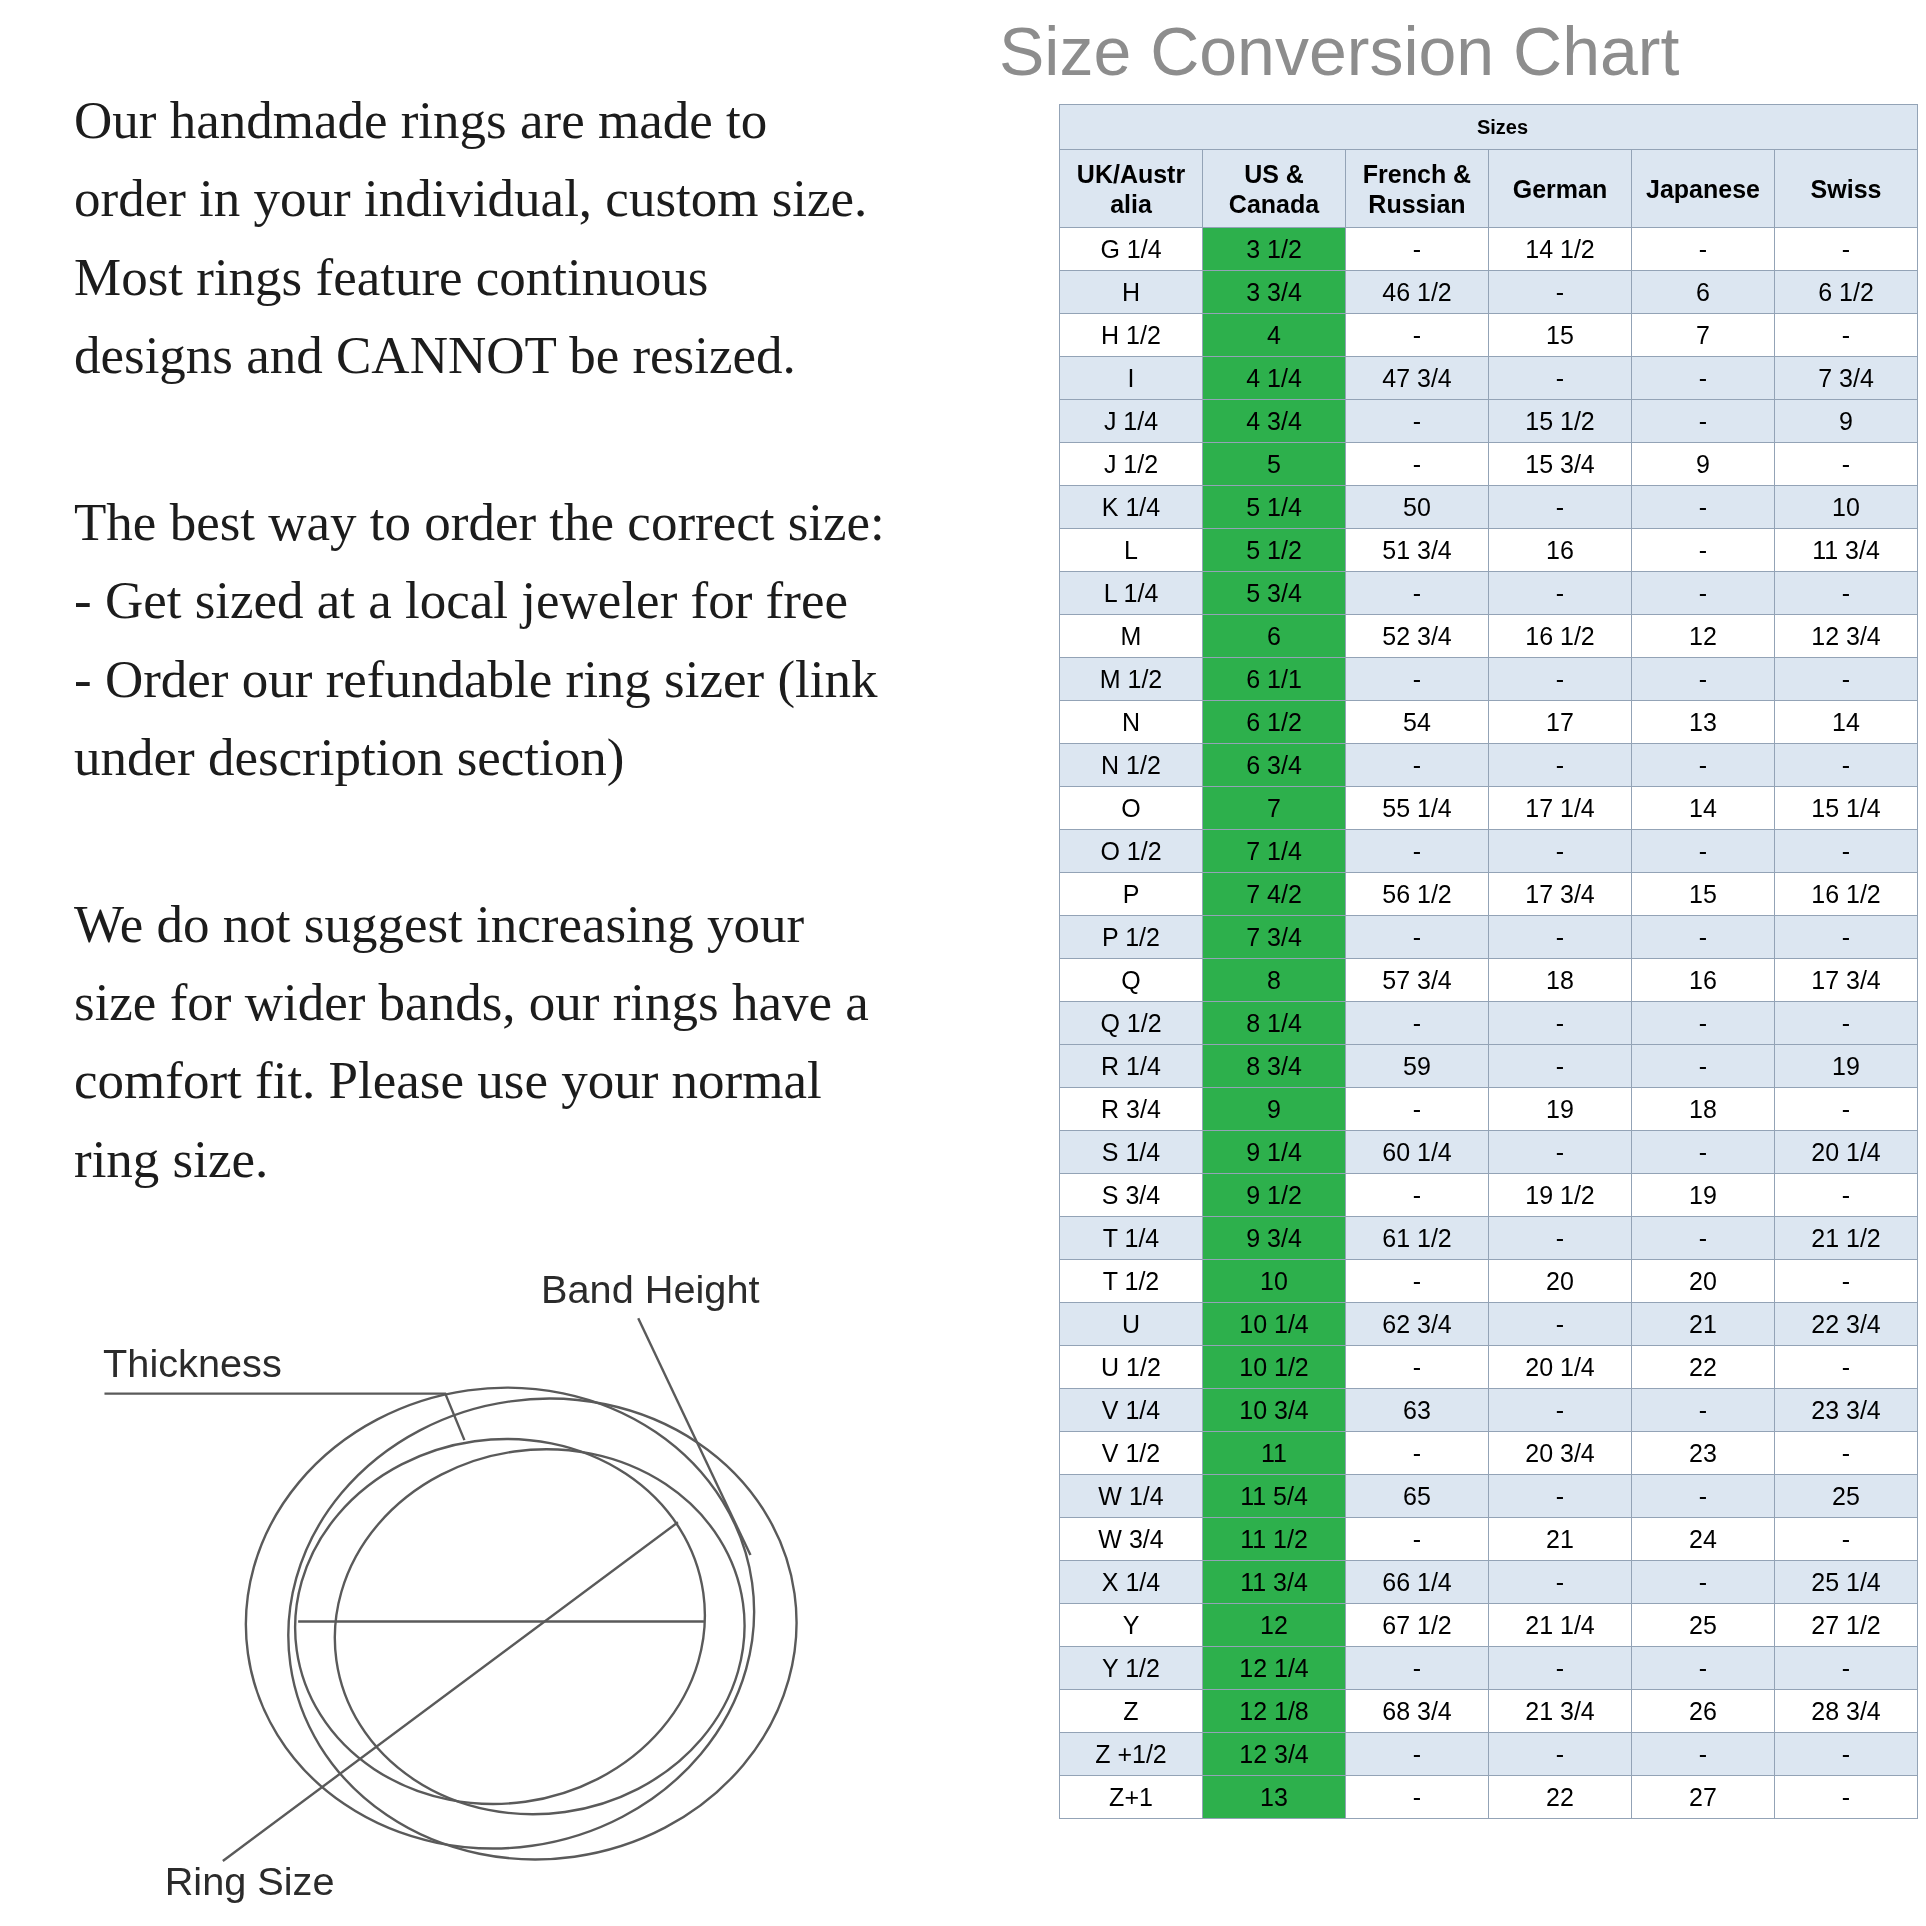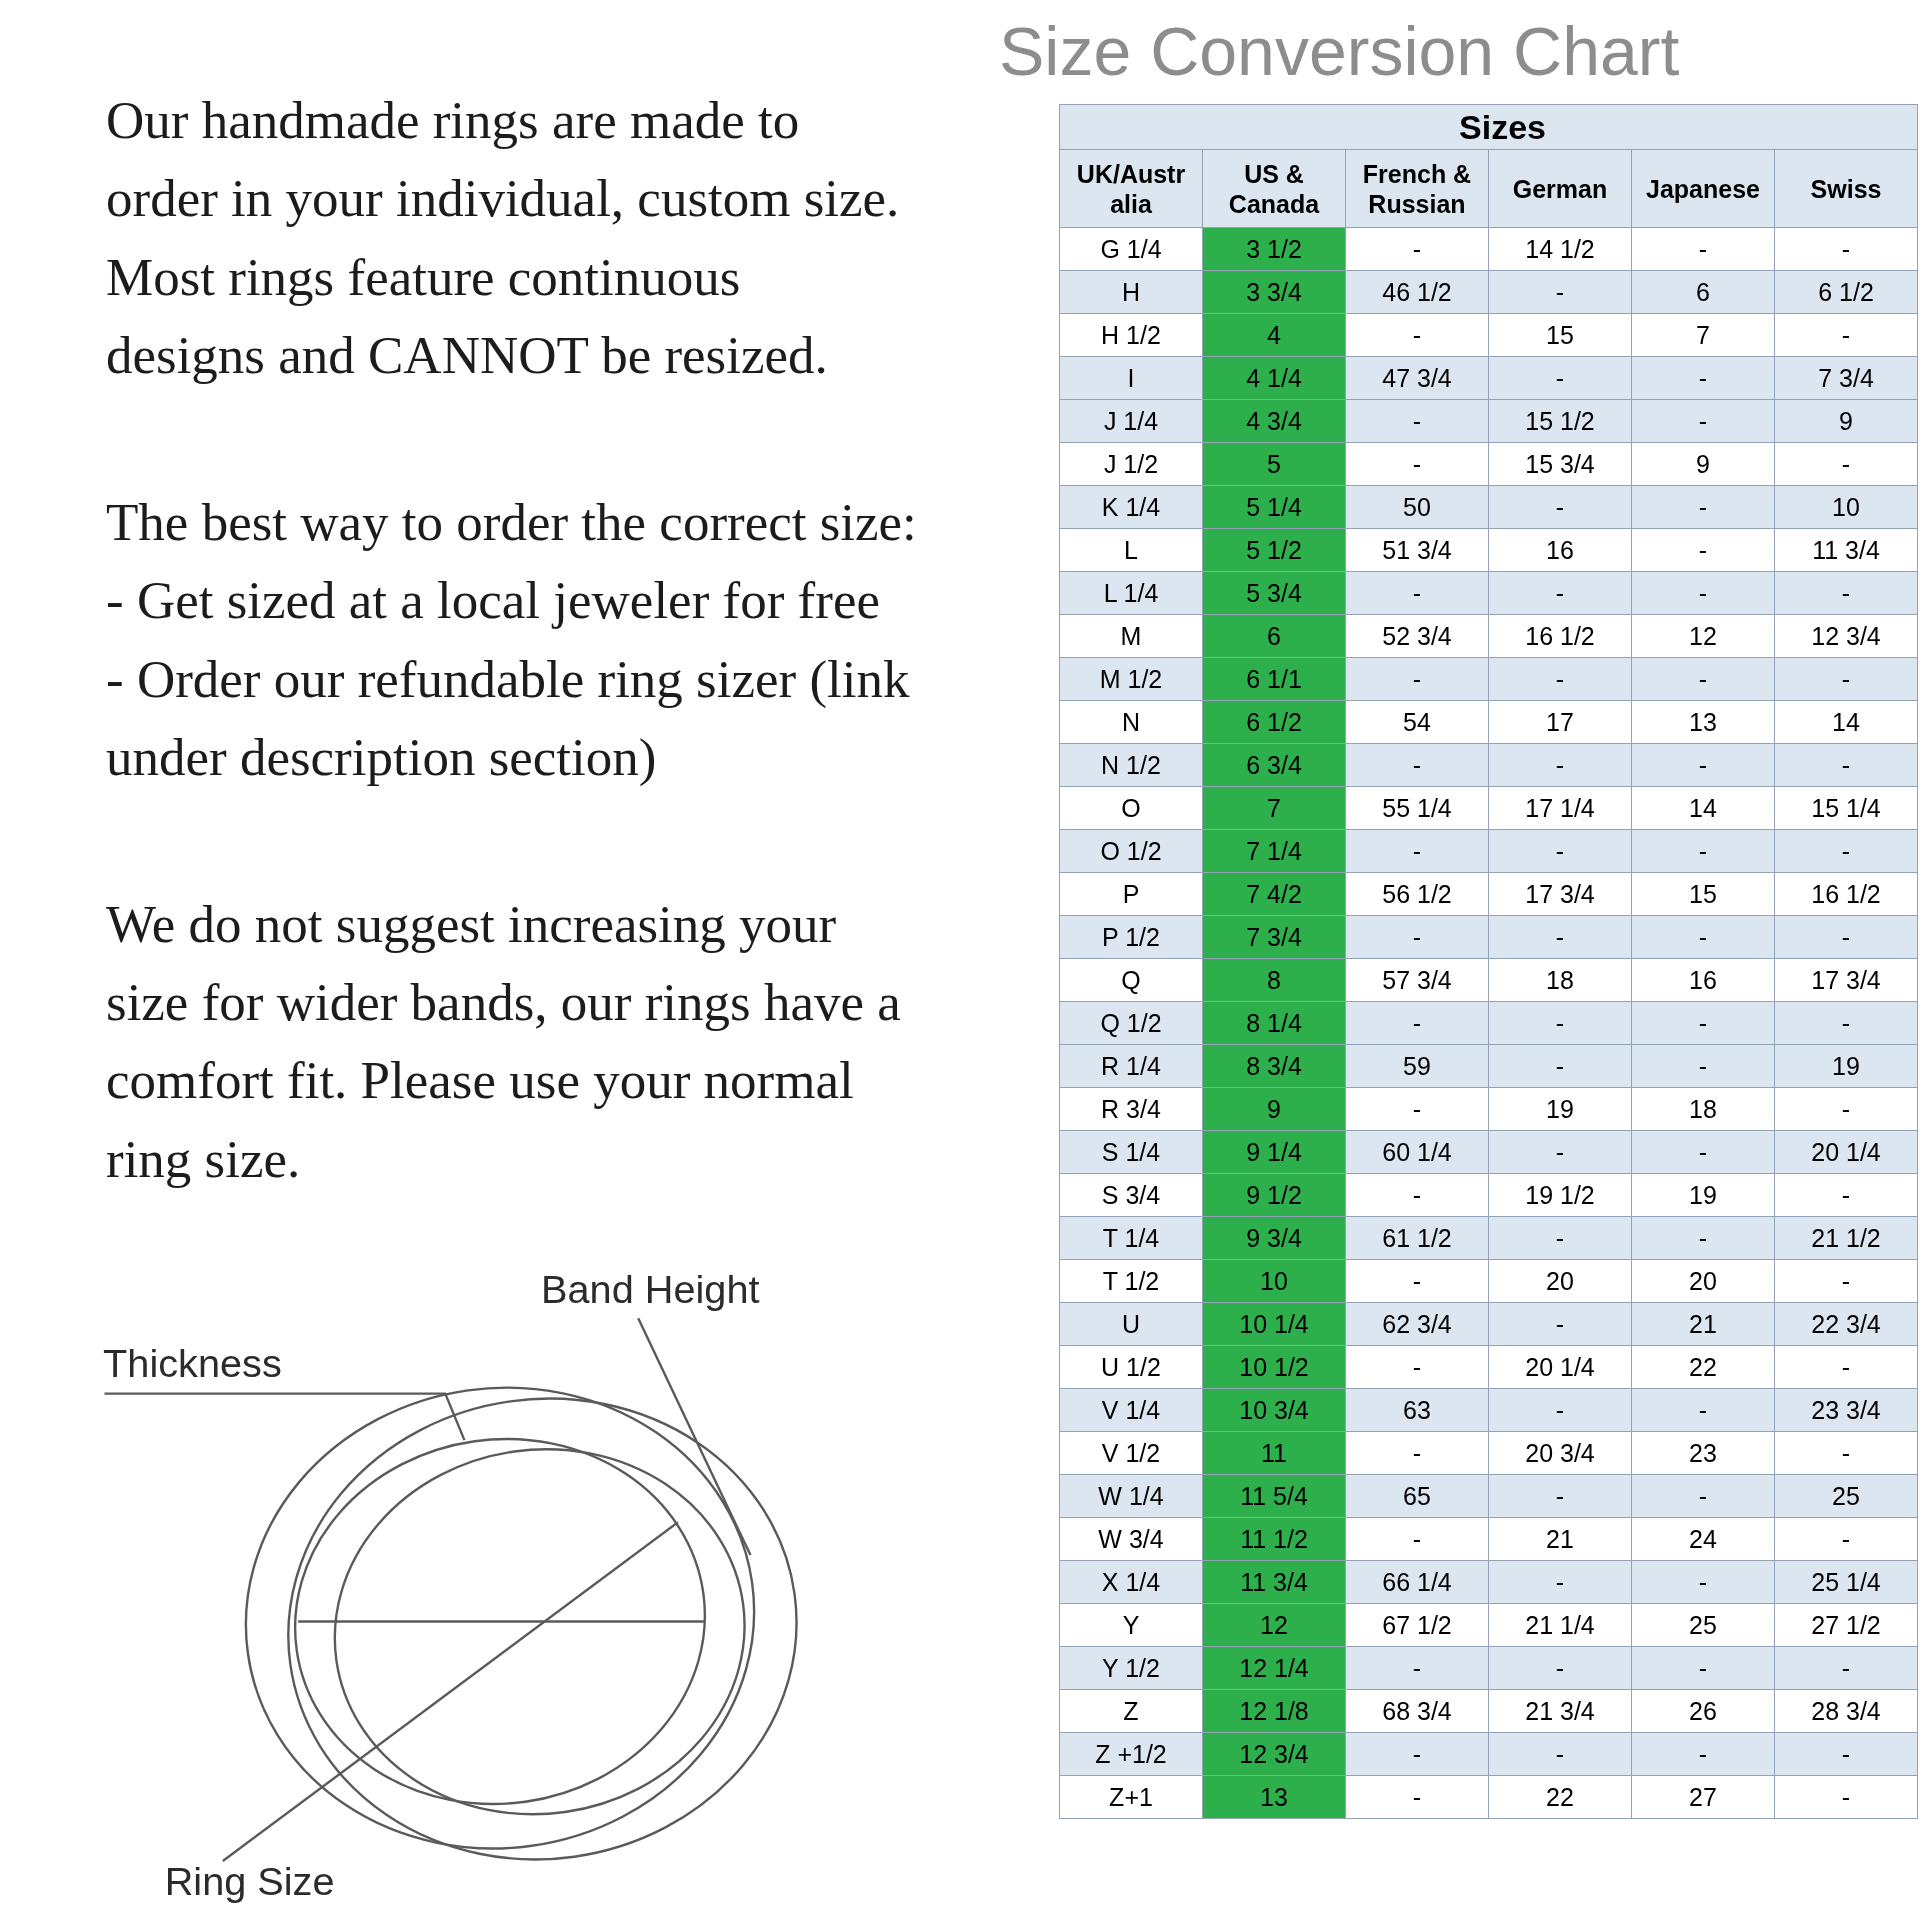--- a/index.html
+++ b/index.html
@@ -13,21 +13,20 @@
 
   
   .left-panel {
     position: absolute;
     left: 74px; top: 81px;
     width: 978px;
     font-family: "Liberation Serif", serif;
     font-size: 53px;
     line-height: 1.48;
     color: #1c1c1c;
-    margin-left: 32px;
   }
   .left-panel .para {
     margin: 0 0 88px 0;
     white-space: pre-line;
   }
 
   
   .chart-title {
     position: absolute;
     left: 999px; top: 12.3px;
@@ -51,21 +50,21 @@
   table.size-table th, table.size-table td {
     border: 1.4px solid #93a3b6;
     text-align: center;
     vertical-align: middle;
     padding: 0;
     overflow: hidden;
   }
   table.size-table th.caption-cell {
     background: #dce6f1;
     font-weight: bold;
-    font-size: 34px;
+    font-size: 20px;
     height: 44px;
     padding-left: 28px;
   }
   table.size-table thead th.col-head {
     background: #dce6f1;
     font-weight: bold;
     font-size: 25px;
     height: 77px;
     line-height: 1.2;
     white-space: pre-line;

